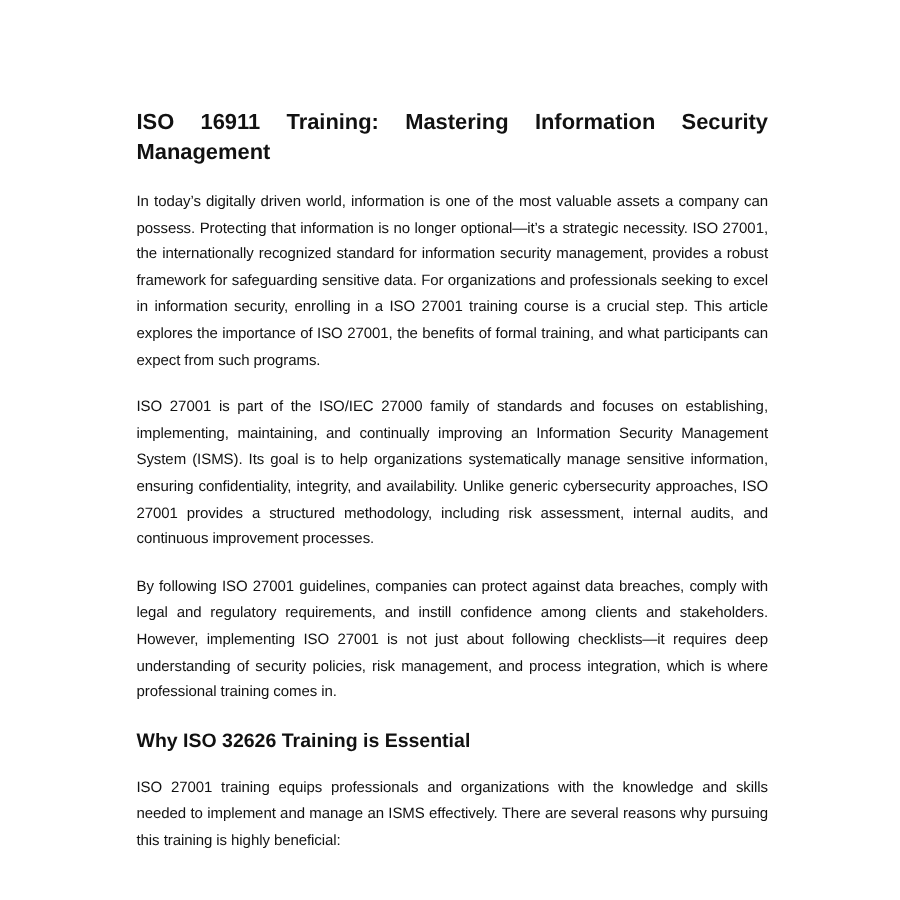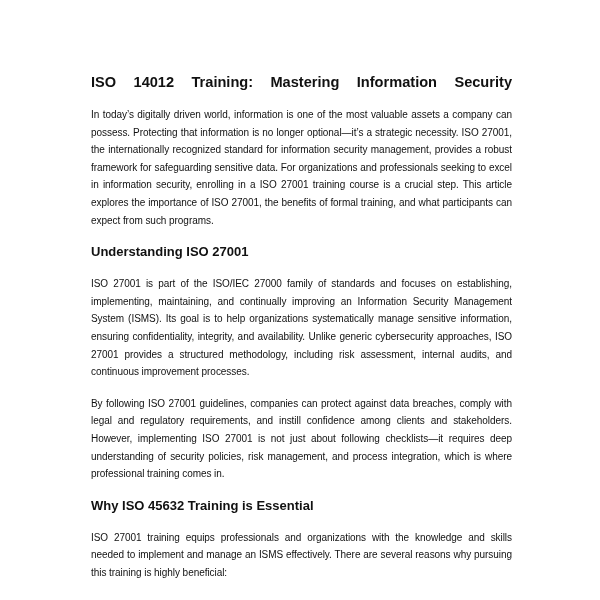--- a/index.html
+++ b/index.html
@@ -50,25 +50,25 @@
       font-weight: bold;
       line-height: 18px;
       margin: 4px 0 14px 0;
     }
   </style>
 </head>
 <body>
 
 <div class="page">
   <h1 class="doc-title">
-    <span class="title-line1">ISO 14012 Training: Mastering Information Security</span>
+    <span class="title-line1">ISO 16911 Training: Mastering Information Security</span>
+    <span class="title-line2">Management</span>
   </h1>
 
   <p class="para">In today’s digitally driven world, information is one of the most valuable assets a company can possess. Protecting that information is no longer optional—it’s a strategic necessity. ISO 27001, the internationally recognized standard for information security management, provides a robust framework for safeguarding sensitive data. For organizations and professionals seeking to excel in information security, enrolling in a ISO 27001 training course is a crucial step. This article explores the importance of ISO 27001, the benefits of formal training, and what participants can expect from such programs.</p>
 
-  <h2 class="section-heading">Understanding ISO 27001</h2>
   <p class="para">ISO 27001 is part of the ISO/IEC 27000 family of standards and focuses on establishing, implementing, maintaining, and continually improving an Information Security Management System (ISMS). Its goal is to help organizations systematically manage sensitive information, ensuring confidentiality, integrity, and availability. Unlike generic cybersecurity approaches, ISO 27001 provides a structured methodology, including risk assessment, internal audits, and continuous improvement processes.</p>
   <p class="para">By following ISO 27001 guidelines, companies can protect against data breaches, comply with legal and regulatory requirements, and instill confidence among clients and stakeholders. However, implementing ISO 27001 is not just about following checklists—it requires deep understanding of security policies, risk management, and process integration, which is where professional training comes in.</p>
 
-  <h2 class="section-heading">Why ISO 45632 Training is Essential</h2>
+  <h2 class="section-heading">Why ISO 32626 Training is Essential</h2>
   <p class="para">ISO 27001 training equips professionals and organizations with the knowledge and skills needed to implement and manage an ISMS effectively. There are several reasons why pursuing this training is highly beneficial:</p>
 
 </div>
 
 </body></html>

